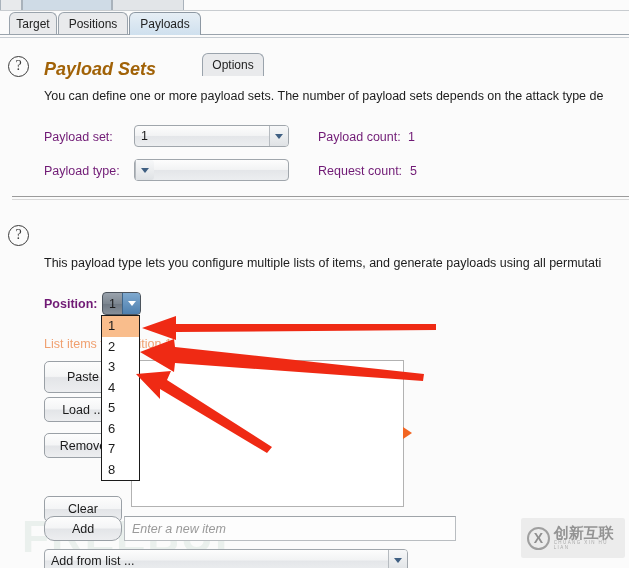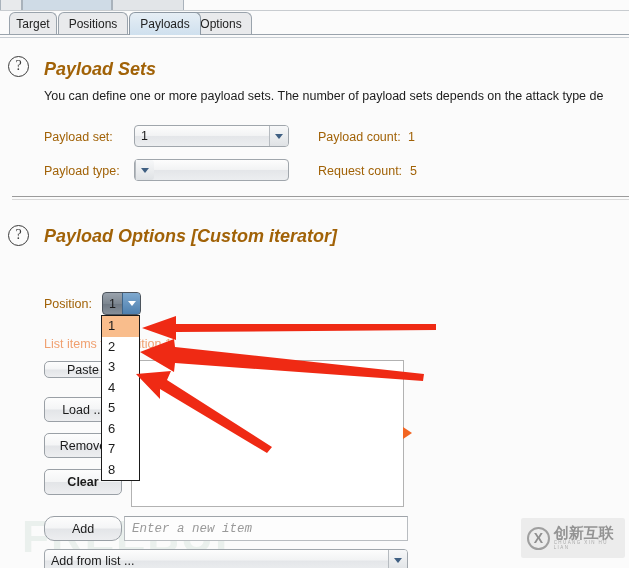--- a/index.html
+++ b/index.html
@@ -96,21 +96,21 @@
     border-top: 1px solid #9b9b9b;
   }
   .hr2 {
     position: absolute; left: 12px; width: 617px;
     border-top: 1px solid #d9d9d9;
   }
 
   .field-label {
     position: absolute;
     font-size: 12.5px;
-    color: #a16207;
+    color: #701a75;
     white-space: nowrap;
   }
 
   
   .combo {
     position: absolute;
     height: 22px;
     background: linear-gradient(#fdfdfd 0%, #f2f3f4 48%, #e4e6e9 52%, #eceef0 100%);
     border: 1px solid #a0a6ac;
     border-radius: 4px;
@@ -287,21 +287,21 @@
   <div class="top-strip">
     <div class="ghost-tab g1"></div>
     <div class="ghost-tab g2"></div>
     <div class="ghost-tab g3"></div>
   </div>
 
   <div class="tabrow">
     <div class="tab" style="left:9px;   width:48px;">Target</div>
     <div class="tab" style="left:58px;  width:70px;">Positions</div>
     <div class="tab active" style="left:129px; width:72px;">Payloads</div>
-    <div class="tab" style="left:190px; width:62px;">Options</div>
+    <div class="tab" style="left:202px; width:62px;margin-top:41px;">Options</div>
   </div>
   <div class="tab-sep"></div>
   <div class="tab-sep2"></div>
 
   <div class="qmark" style="left:8px; top:56px;">?</div>
   <div class="sec-title" style="left:44px; top:59px;">Payload Sets</div>
   <div class="sec-desc" style="left:44px; top:89px;">You can define one or more payload sets. The number of payload sets depends on the attack type de</div>
 
   <div class="field-label" style="left:44px; top:130px;">Payload set:</div>
   <div class="combo" style="left:134px; top:125px; width:155px;">
@@ -319,56 +319,56 @@
         <i class="caret"></i>
       </span>
   </div>
   <div class="field-label" style="left:318px; top:164px;">Request count:</div>
   <div class="field-label" style="left:410px; top:164px;">5</div>
 
   <div class="hr" style="top:196px;"></div>
   <div class="hr2" style="top:199px;"></div>
 
   <div class="qmark" style="left:8px; top:225px;">?</div>
-  <div class="sec-title" style="left:44px; top:226px;">Payload Options [Custom iterator]</div>
-
-  <div class="field-label" style="left:44px; top:297px;">Position:</div>
+  <div class="sec-desc" style="left:44px; top:256px;">This payload type lets you configure multiple lists of items, and generate payloads using all permutati</div>
+
+  <div class="field-label" style="left:44px; top:297px;font-weight:bold;">Position:</div>
   <div class="combo-dark" style="left:102px; top:292px; width:39px;">
     <span class="val">1</span>
     <span class="arrowbox">
         <i class="caret"></i>
       </span>
   </div>
 
   <div class="list-caption" style="left:44px; top:337px;">List items for position 1</div>
 
-  <div class="btn" style="left:44px; top:361px; width:78px; height:17px;">Paste</div>
+  <div class="btn" style="left:44px; top:361px; width:78px; height:32px;">Paste</div>
   <div class="btn" style="left:44px; top:397px; width:78px; height:25px;">Load ...</div>
   <div class="btn" style="left:44px; top:433px; width:78px; height:25px;">Remove</div>
-  <div class="btn" style="left:44px; top:469px; width:78px; height:26px;font-weight:bold;">Clear</div>
+  <div class="btn" style="left:44px; top:496px; width:78px; height:26px;">Clear</div>
 
   <div class="listbox" style="left:131px; top:360px; width:273px; height:147px;"></div>
 
   <div class="play-tri" style="left:403px; top:427px;"></div>
 
   <div class="dropdown" style="left:101px; top:315px; width:39px;">
     <div class="dd-item sel">1</div>
     <div class="dd-item">2</div>
     <div class="dd-item">3</div>
     <div class="dd-item">4</div>
     <div class="dd-item">5</div>
     <div class="dd-item">6</div>
     <div class="dd-item">7</div>
     <div class="dd-item">8</div>
   </div>
 
   <div class="wm-freebuf">FREEBUF</div>
 
   <div class="btn" style="left:44px; top:516px; width:78px; height:25px;border-radius:10px;">Add</div>
-  <div class="textinput" style="left:124px; top:516px; width:284px; height:25px;font-family:Liberation Mono, monospace;">Enter a new item</div>
+  <div class="textinput" style="left:124px; top:516px; width:332px; height:25px;">Enter a new item</div>
 
   <div class="combo" style="left:44px; top:549px; width:364px; height:23px;">
     <span class="val">Add from list ...</span>
     <span class="arrowbox">
         <i class="caret"></i>
       </span>
   </div>
 
   <div class="wm-corner">
     <div class="ring">X</div>

